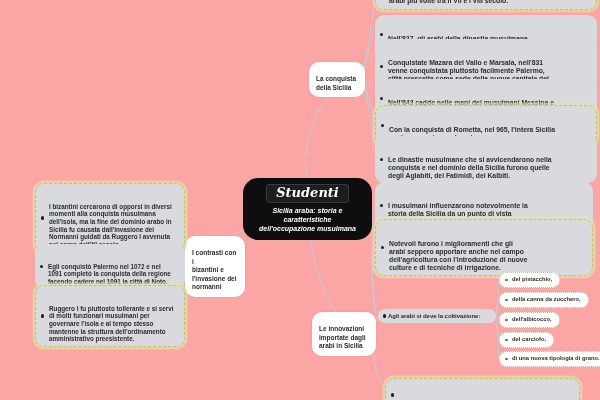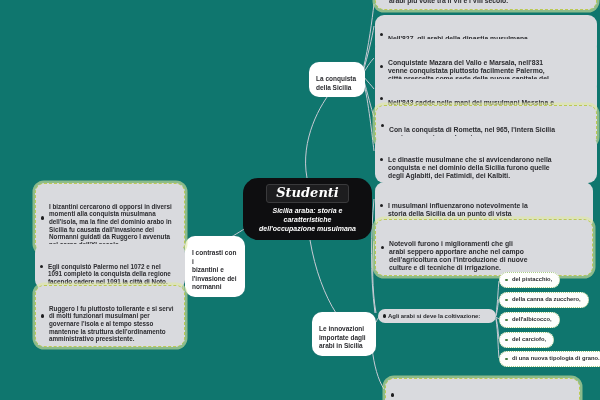--- a/index.html
+++ b/index.html
@@ -1,18 +1,18 @@
 <!DOCTYPE html>
 <html><head>
 <meta charset="utf-8">
 <style>
   html,body{margin:0;padding:0;}
   .canvas{
     position:relative;width:600px;height:400px;overflow:hidden;
-    background:#0f766e;
+    background:#fca5a5;
     font-family:"Liberation Sans",sans-serif;
   }
   .edges{position:absolute;left:0;top:0;width:600px;height:400px;}
   .edges path{fill:none;stroke:#c7cbd4;stroke-width:1;}
   
   .node{
     position:absolute;background:#d9dade;border-radius:9px;
     color:#2c2c30;font-size:6.8px;line-height:1.18;font-weight:700;
     padding:3.5px 8px 3.5px 13px;white-space:pre-line;box-sizing:border-box;
   }

